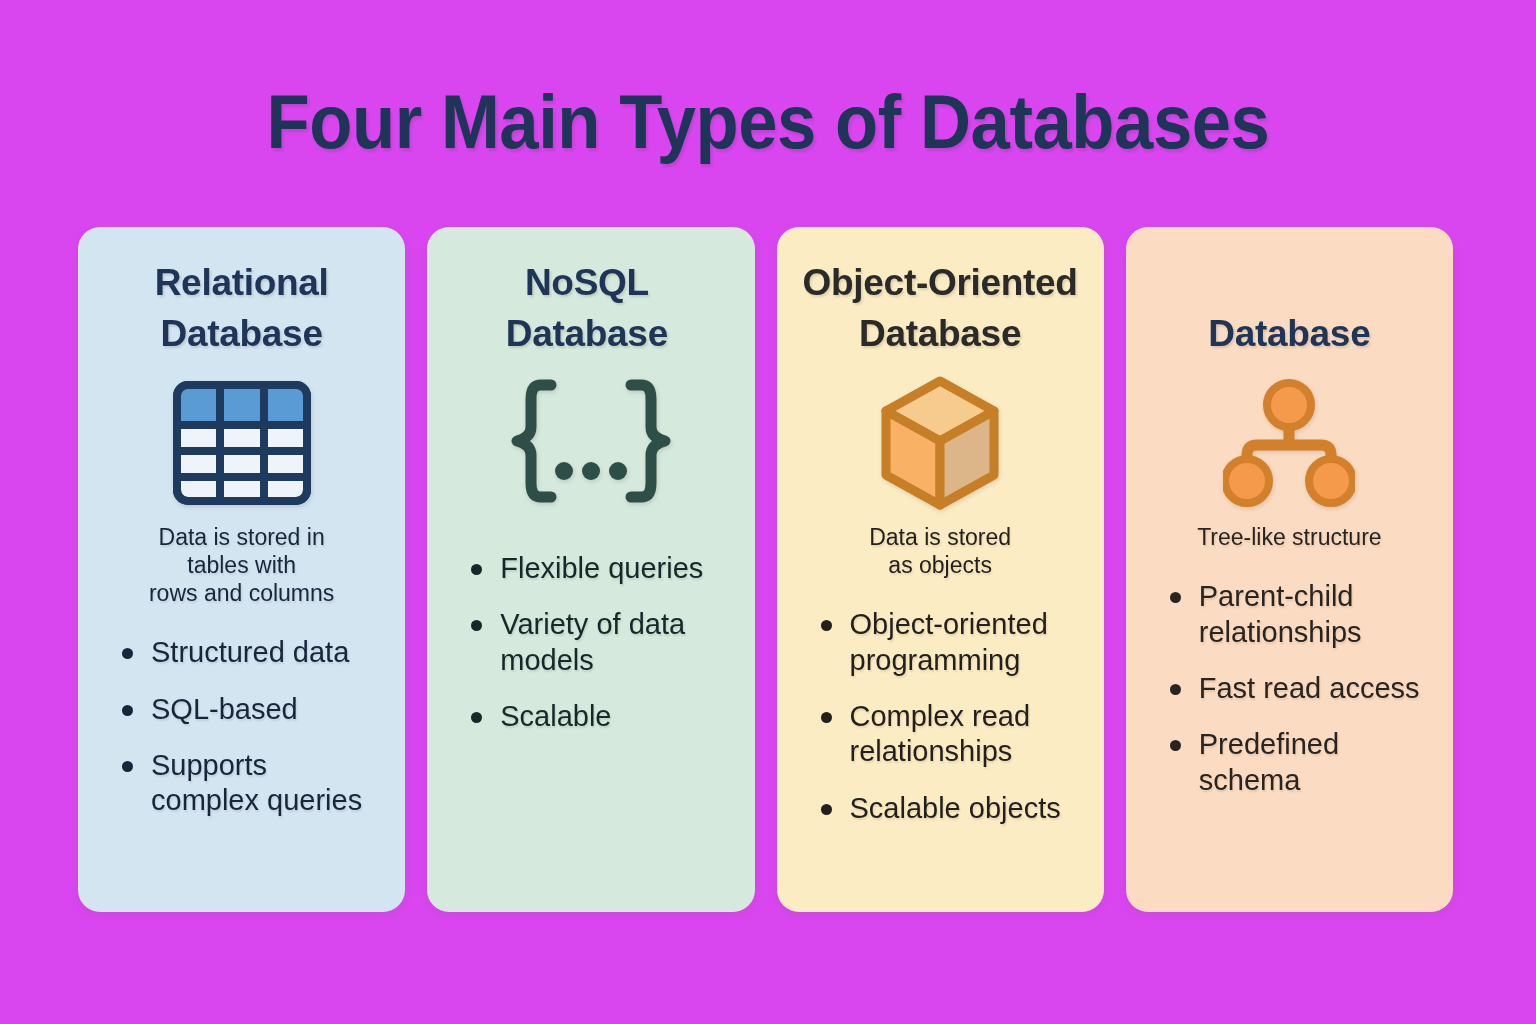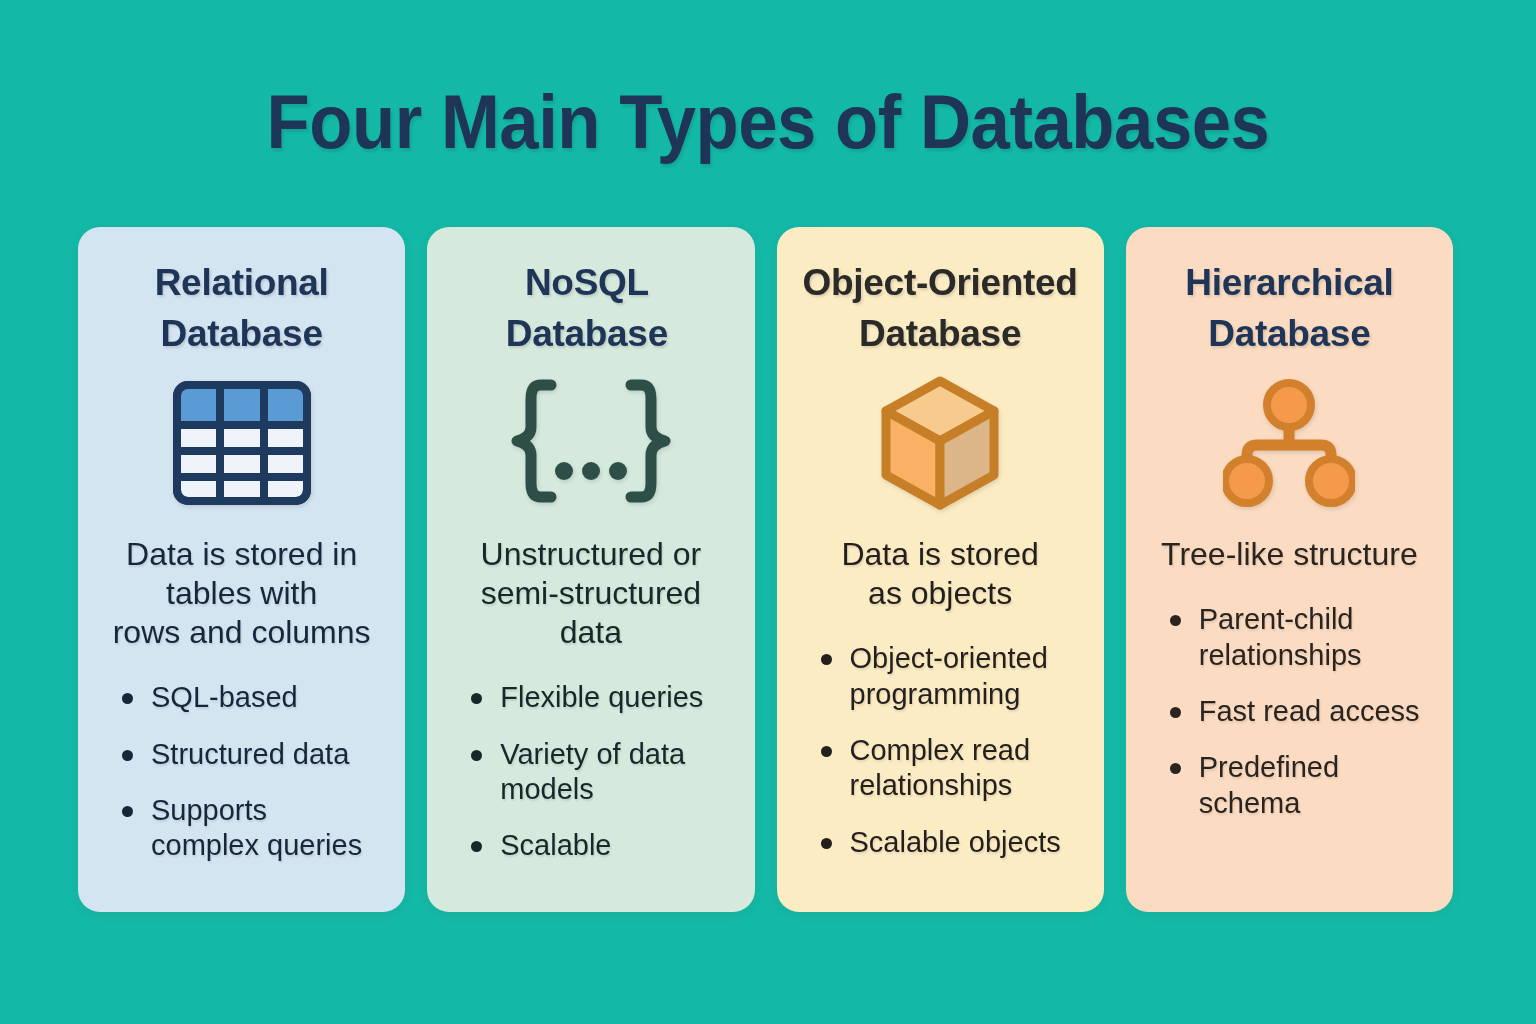--- a/index.html
+++ b/index.html
@@ -11,21 +11,21 @@
     height: 1024px;
     background: #fdf8ea;
     font-family: "Liberation Sans", sans-serif;
     overflow: hidden;
     position: relative;
   }
 
   .page {
     position: absolute;
     inset: 0;
-    background: #14b8a6;
+    background: #d946ef;
   }
 
   .page-title {
     position: absolute;
     left: 0;
     top: 78px;
     width: 1536px;
     text-align: center;
     font-family: "Liberation Sans", sans-serif;
     font-size: 76px;
@@ -68,24 +68,24 @@
 
   .card-icon {
     height: 160px;
     display: flex;
     align-items: center;
     justify-content: center;
     margin-top: 4px;
   }
 
   .card-desc {
-    margin: 12px;
+    margin: 0;
     padding: 0 18px;
     text-align: center;
-    font-size: 32px;
+    font-size: 23px;
     line-height: 1.22;
     text-shadow: 1px 1.5px 2px rgba(0,0,0,0.10);
   }
 
   .card-bullets {
     list-style: none;
     margin: 28px 4px 0 0;
     padding: 0 14px 0 44px;
     font-size: 29px;
     line-height: 1.22;
@@ -155,44 +155,41 @@
           <line x1="4" y1="96" x2="134" y2="96" stroke="#1f3a5f" stroke-width="8"></line>
           <line x1="47" y1="4" x2="47" y2="120" stroke="#1f3a5f" stroke-width="8"></line>
           <line x1="91" y1="4" x2="91" y2="120" stroke="#1f3a5f" stroke-width="8"></line>
           <rect x="4" y="4" width="130" height="116" rx="11" fill="none" stroke="#1f3a5f" stroke-width="8"></rect>
         </svg>
       </div>
       <div class="card-desc" style="white-space:pre-line">Data is stored in
 tables with
 rows and columns</div>
       <ul class="card-bullets">
+        <li style="white-space:pre-line">Structured data</li>
         <li style="white-space:pre-line">SQL-based</li>
-        <li style="white-space:pre-line">Structured data</li>
         <li style="white-space:pre-line">Supports
 complex  queries</li>
       </ul>
     </div>
 
     <div class="card card-nosql">
       <div class="card-title">
         <span>NoSQL</span><br>
         <span>Database</span>
       </div>
       <div class="card-icon">
         <svg class="icon-svg" width="168" height="128" viewBox="0 0 168 128">
           <path d="M44 6 H34 C26 6 24 12 24 20 V48 C24 56 18 60 10 62 C18 64 24 68 24 76 V104 C24 112 26 118 34 118 H44" fill="none" stroke="#2e4f47" stroke-width="11" stroke-linecap="round" stroke-linejoin="round"></path>
           <path d="M124 6 H134 C142 6 144 12 144 20 V48 C144 56 150 60 158 62 C150 64 144 68 144 76 V104 C144 112 142 118 134 118 H124" fill="none" stroke="#2e4f47" stroke-width="11" stroke-linecap="round" stroke-linejoin="round"></path>
           <circle cx="57" cy="92" r="9" fill="#2e4f47"></circle>
           <circle cx="84" cy="92" r="9" fill="#2e4f47"></circle>
           <circle cx="111" cy="92" r="9" fill="#2e4f47"></circle>
         </svg>
       </div>
-      <div class="card-desc" style="white-space:pre-line">Unstructured or
-semi-structured
-data</div>
       <ul class="card-bullets">
         <li style="white-space:pre-line">Flexible queries</li>
         <li style="white-space:pre-line">Variety of data
 models</li>
         <li style="white-space:pre-line">Scalable</li>
       </ul>
     </div>
 
     <div class="card card-object">
       <div class="card-title">
@@ -212,21 +209,21 @@
         <li style="white-space:pre-line">Object-oriented
 programming</li>
         <li style="white-space:pre-line">Complex read
 relationships</li>
         <li style="white-space:pre-line">Scalable objects</li>
       </ul>
     </div>
 
     <div class="card card-hierarchical">
       <div class="card-title">
-        <span>Hierarchical</span><br>
+        <br>
         <span>Database</span>
       </div>
       <div class="card-icon">
         <svg class="icon-svg" width="132" height="128" viewBox="0 0 132 128">
           <path d="M66 46 V66 M24 100 V76 Q24 66 34 66 H98 Q108 66 108 76 V100" fill="none" stroke="#d2802c" stroke-width="11" stroke-linecap="round" stroke-linejoin="round"></path>
           <circle cx="66" cy="26" r="22" fill="#f59a4b" stroke="#d2802c" stroke-width="8"></circle>
           <circle cx="24" cy="102" r="22" fill="#f59a4b" stroke="#d2802c" stroke-width="8"></circle>
           <circle cx="108" cy="102" r="22" fill="#f59a4b" stroke="#d2802c" stroke-width="8"></circle>
         </svg>
       </div>

